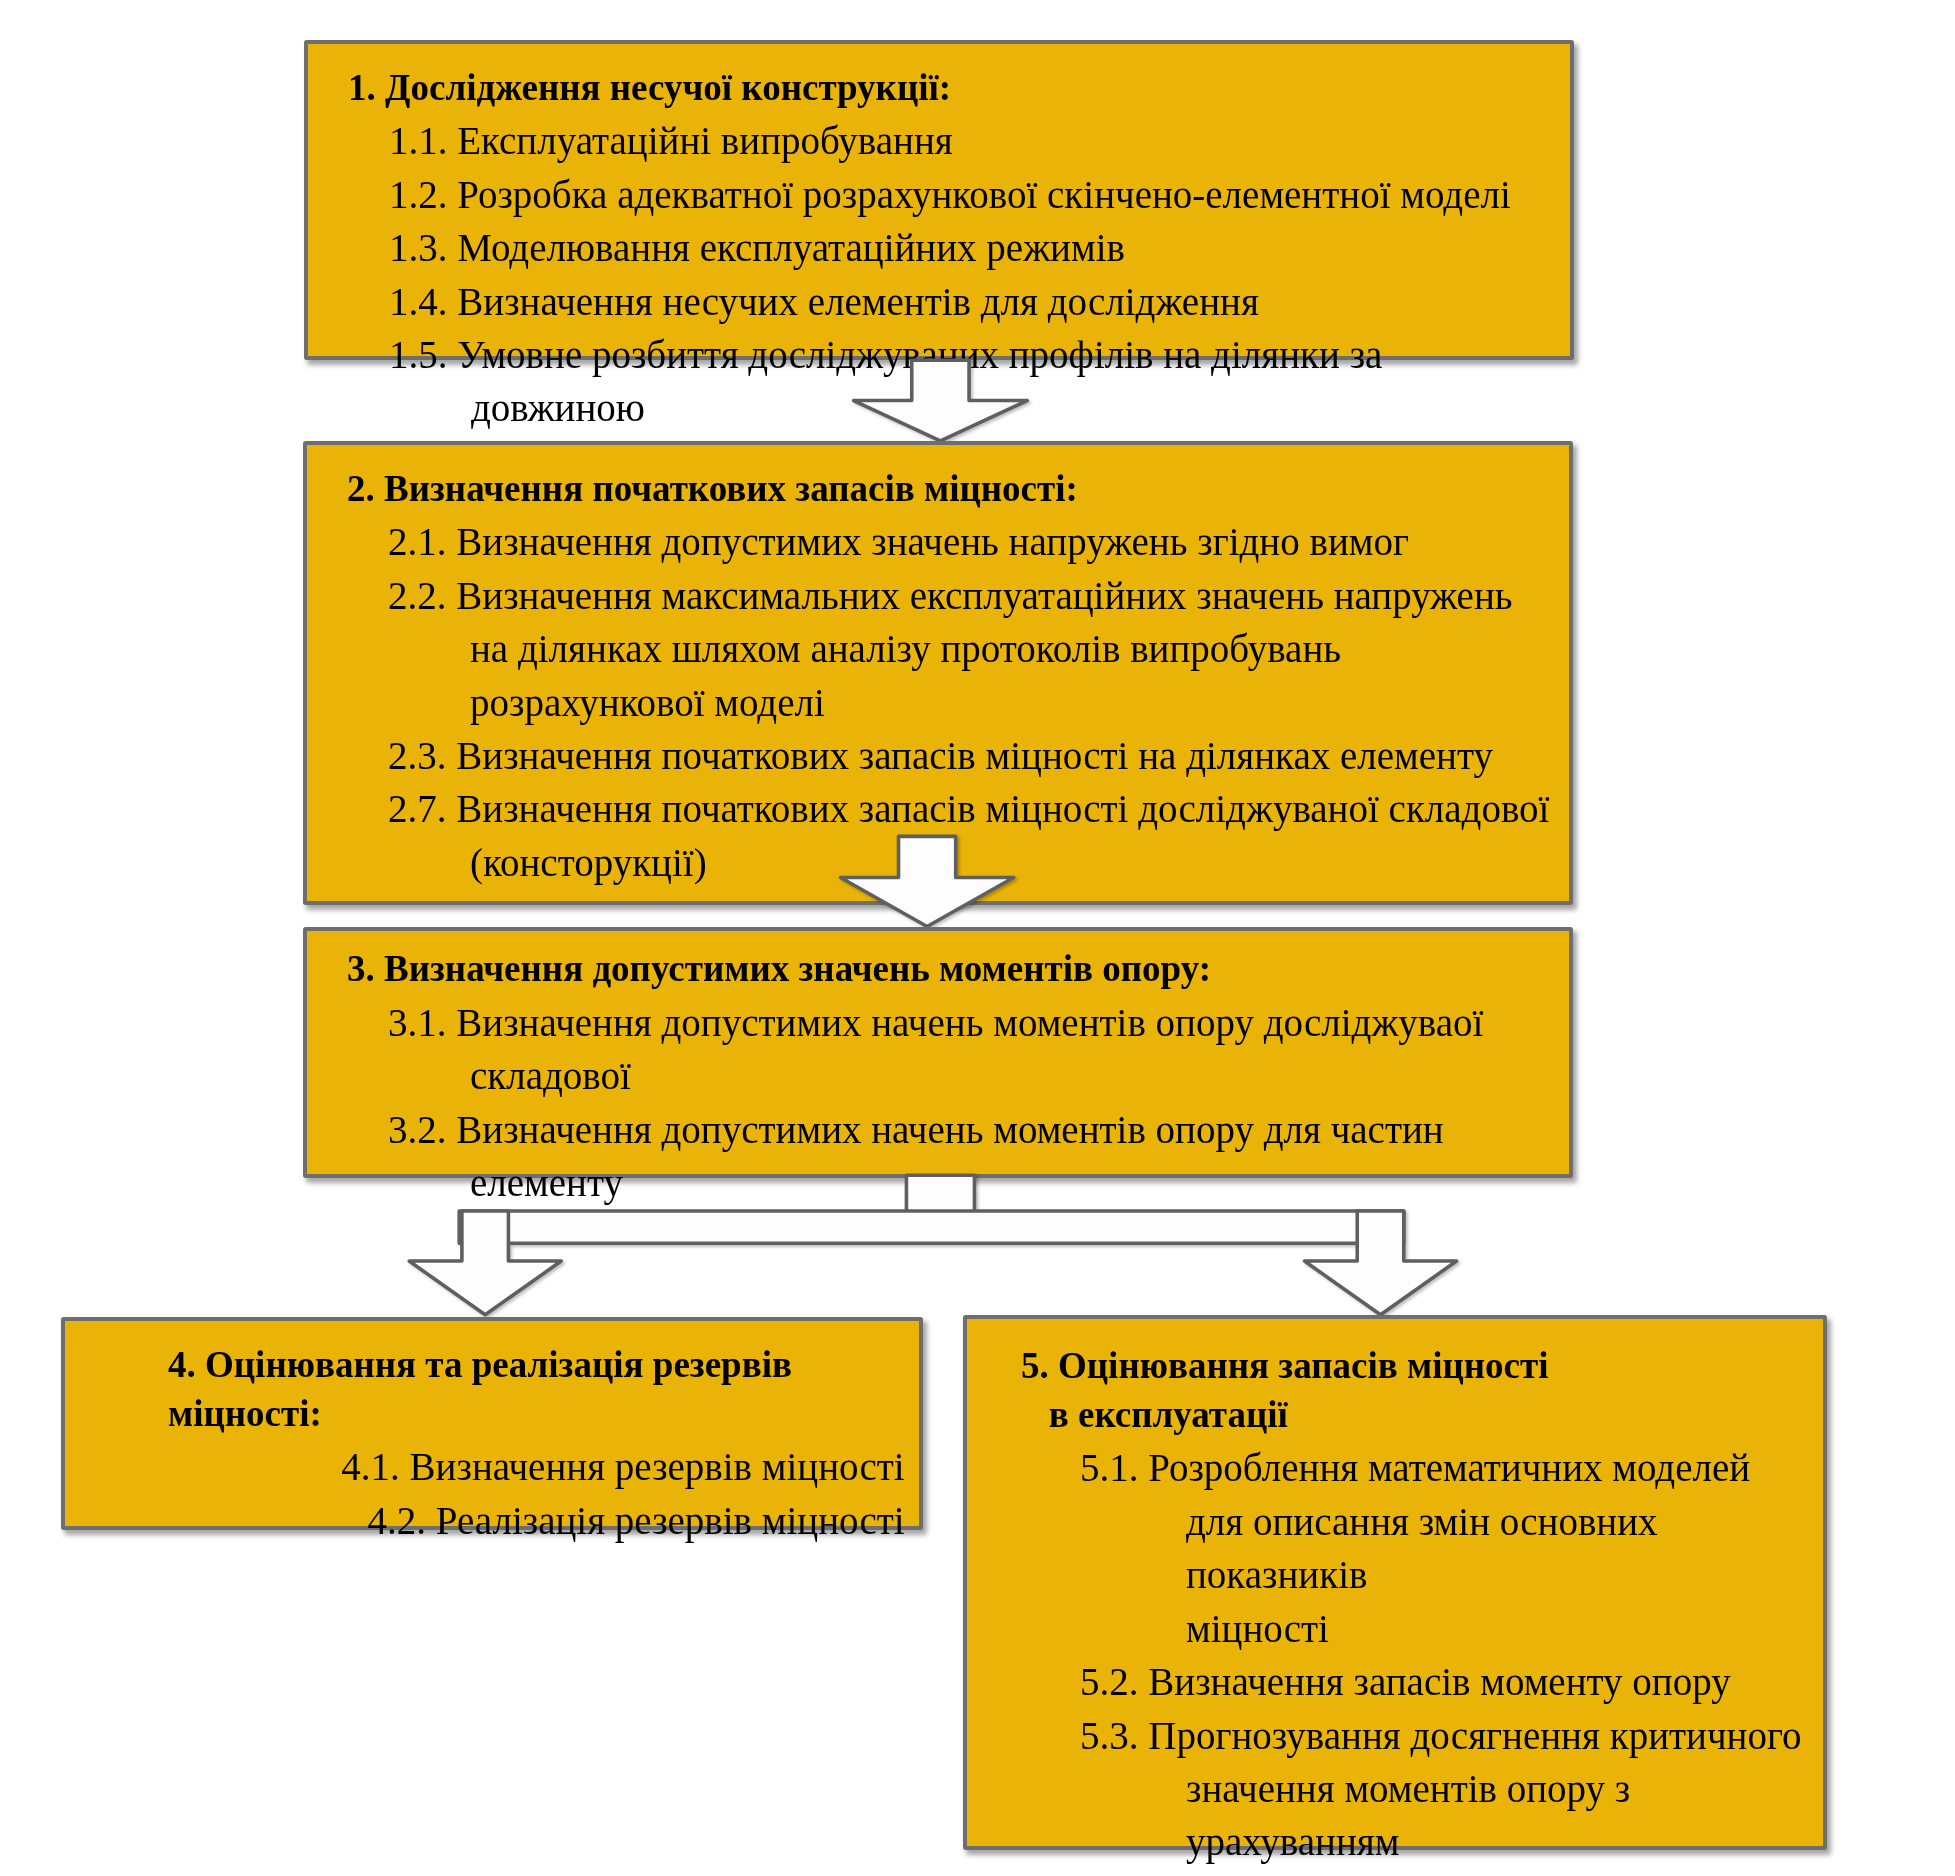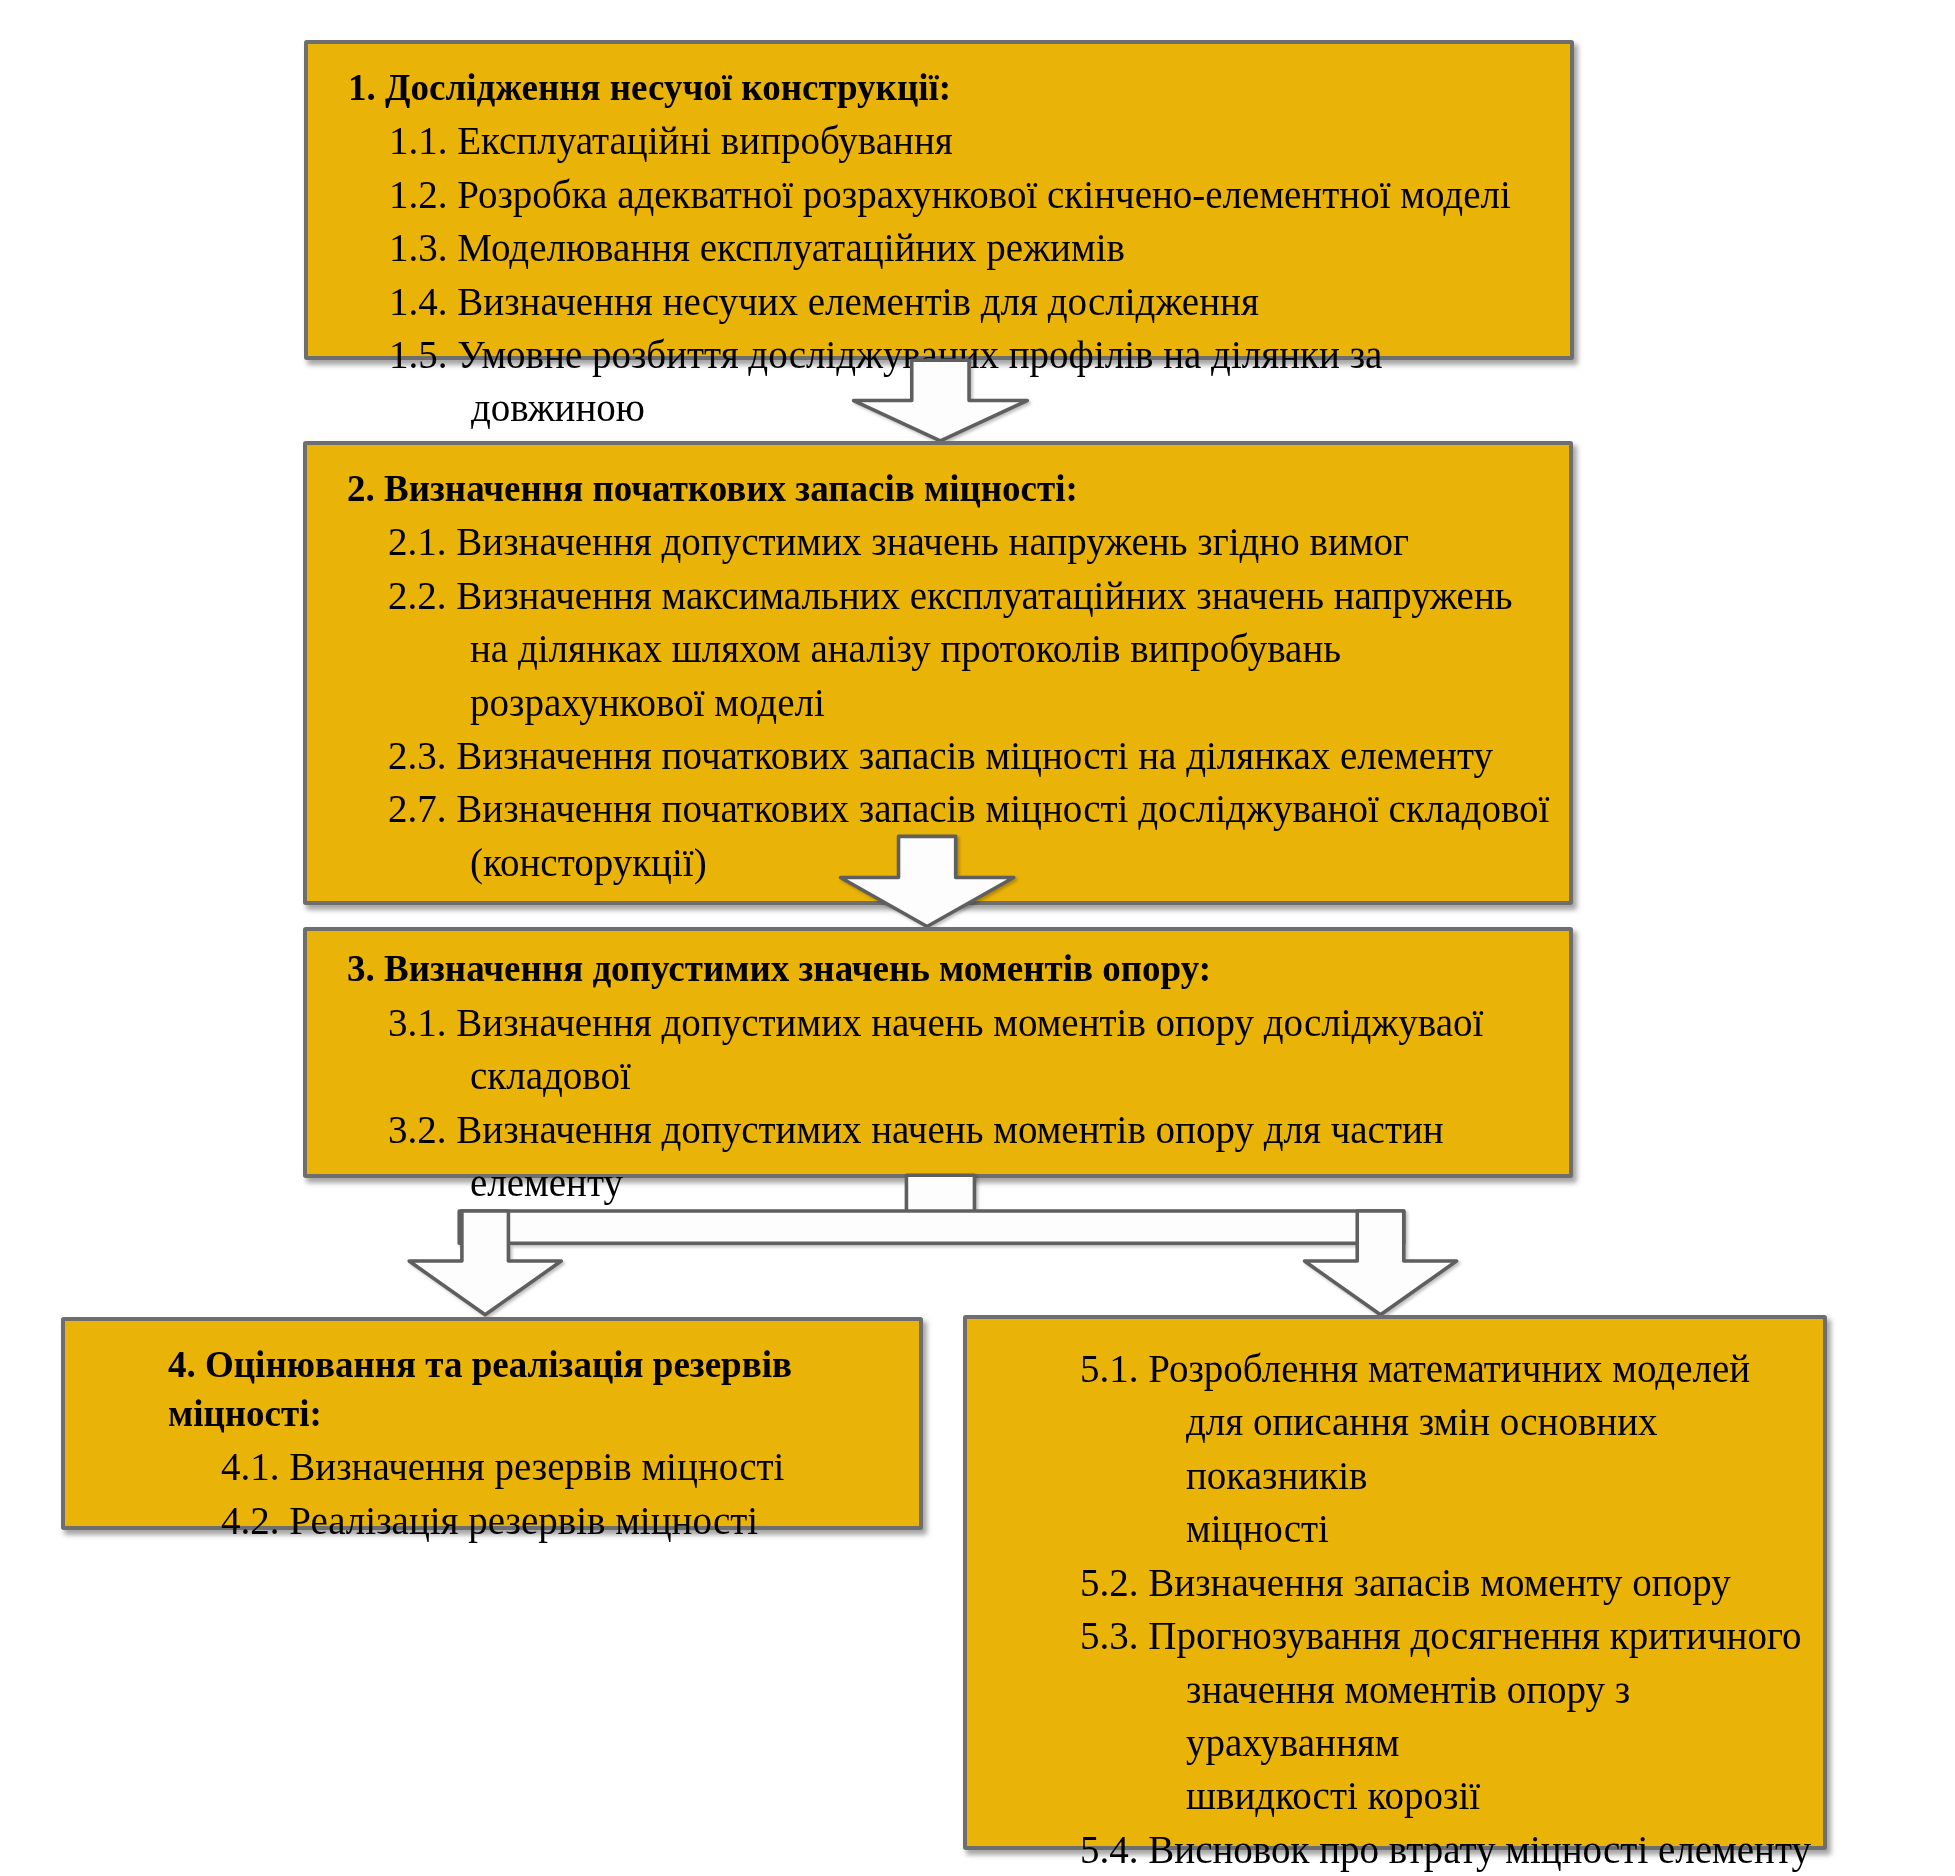--- a/index.html
+++ b/index.html
@@ -39,21 +39,21 @@
   
   #box1 { left: 304px; top: 40px;  width: 1270px; height: 320px; padding-top: 19.7px; }
   #box2 { left: 303px; top: 441px; width: 1270px; height: 464px; padding-top: 19.7px; }
   #box3 { left: 303px; top: 927px; width: 1270px; height: 251px; padding-top: 14.3px; }
   #box4 { left: 61px;  top: 1317px; width: 862px;  height: 213px; padding-top: 19.7px; }
   #box5 { left: 963px; top: 1315px; width: 864px; height: 535px; padding-top: 23px; }
 
   #box1 .title, #box2 .title, #box3 .title { padding-left: 40px; padding-right: 18px; }
   #box1 .item, #box2 .item, #box3 .item { padding-left: 163px; padding-right: 14.3px; text-indent: -82px; }
   #box4 .title { padding-left: 103px; padding-right: 18px; }
-  #box4 .item  { padding-left: 235px; padding-right: 14.3px; text-indent: -79px; }
+  #box4 .item  { padding-left: 235px; padding-right: 14.3px; text-indent: -79px; text-align: right; }
   #box5 .title { padding-left: 54px; padding-right: 14.3px; }
   #box5 .item  { padding-left: 219px; padding-right: 9px; text-indent: -106px; }
 
   svg.connector {
     position: absolute;
     left: 0;
     top: 0;
     overflow: visible;
     filter: drop-shadow(2.7px 2.7px 1.8px rgba(0,0,0,0.25));
   }
@@ -122,20 +122,22 @@
   <div class="box" id="box4">
     <div class="title">4. Оцінювання та реалізація резервів
 міцності:</div>
     <div>
       <div class="item">4.1. Визначення резервів міцності</div>
       <div class="item">4.2. Реалізація резервів міцності</div>
     </div>
   </div>
 
   <div class="box" id="box5">
+    <div class="title">5. Оцінювання запасів міцності
+   в експлуатації</div>
     <div>
       <div class="item">5.1. Розроблення математичних моделей
 для описання змін основних показників
 міцності</div>
       <div class="item">5.2. Визначення запасів моменту опору</div>
       <div class="item">5.3. Прогнозування досягнення критичного
 значення моментів опору з урахуванням
 швидкості корозії</div>
       <div class="item">5.4. Висновок про втрату міцності елементу</div>
     </div>

